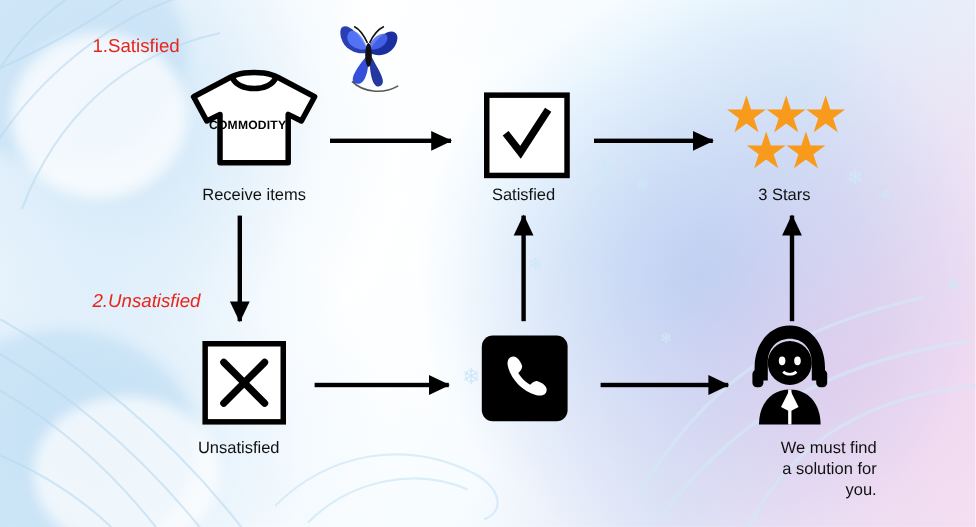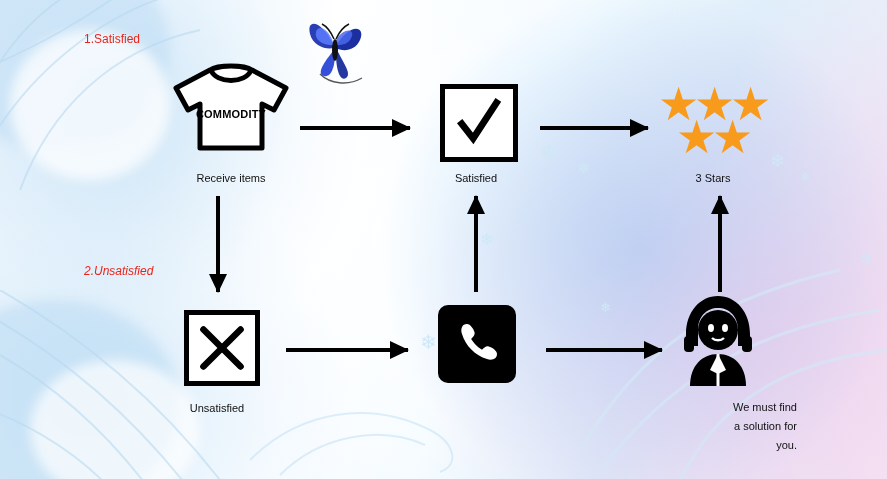--- a/index.html
+++ b/index.html
@@ -18,24 +18,24 @@
       radial-gradient(ellipse 500px 400px at 430px 240px, rgba(255,255,255,0.9) 0%, rgba(255,255,255,0.0) 70%),
       linear-gradient(110deg,#eaf4fd 0%, #ffffff 32%, #f4fbff 55%, #dff0fb 72%, #f7e9f6 100%);
   }
   
   .blob{position:absolute;border-radius:50%;filter:blur(6px);pointer-events:none;}
   .petal{position:absolute;pointer-events:none;opacity:.55;}
   .snow{position:absolute;color:#cfe8f7;pointer-events:none;}
 
   .label{
     position:absolute;text-align:center;color:#111;
-    font-size:11px;line-height:20px;white-space:pre-line;
+    font-size:15px;line-height:20px;white-space:pre-line;
   }
   .note{
-    position:absolute;color:#e8251b;font-size:12px;font-weight:400;
+    position:absolute;color:#e8251b;font-size:17px;font-weight:400;
     font-family:"Liberation Sans", sans-serif;
   }
   .node{position:absolute;}
 
   
   .arrow-h{position:absolute;height:4px;background:#000;}
   .arrow-h:after{
     content:"";position:absolute;right:-1px;top:-7px;
     width:0;height:0;border-top:9px solid transparent;border-bottom:9px solid transparent;border-left:19px solid #000;
   }
@@ -125,21 +125,21 @@
       <path d="M34,27 C30,18 26,14 22,12" stroke="#111" stroke-width="1.5" fill="none"></path>
       <path d="M36,27 C40,18 45,14 49,12" stroke="#111" stroke-width="1.5" fill="none"></path>
       <path d="M20,62 C30,72 48,74 62,66" stroke="#111" stroke-width="1.4" fill="none" opacity=".7"></path>
     </g>
   </svg>
 
   <svg class="node" style="left:170px;top:62px;width:122px;height:92px;" viewBox="0 0 122 92">
     <path d="M40,8 C40,8 46,4 61,4 C76,4 82,8 82,8 L116,26 L104,48 L92,42 L92,86 L30,86 L30,42 L18,48 L6,26 Z" fill="#ffffff" stroke="#000000" stroke-width="5" stroke-linejoin="round"></path>
     <path d="M41,8 C46,22 76,22 81,8" fill="#ffffff" stroke="#000000" stroke-width="5" fill-opacity="0"></path>
   </svg>
-  <div class="shirt-text" style="left:190px;top:108px;width:82px;text-align:center;">COMMODITY</div>
+  <div class="shirt-text" style="left:190px;top:108px;width:82px;text-align:left;">COMMODITY</div>
   <div class="label" style="left:146px;top:168px;width:170px;">Receive items</div>
 
   <div class="arrow-h" style="left:300px;top:126px;width:110px;"></div>
 
   <div class="arrow-v down" style="left:216px;top:196px;height:96px;"></div>
 
   <div class="boxicon" style="left:440px;top:84px;width:68px;height:68px;">
     <svg viewBox="0 0 60 60" style="width:58px;height:58px;">
       <path d="M10,28 L24,46 L50,6" fill="none" stroke="#000" stroke-width="7" stroke-linecap="butt" stroke-linejoin="miter"></path>
     </svg>

